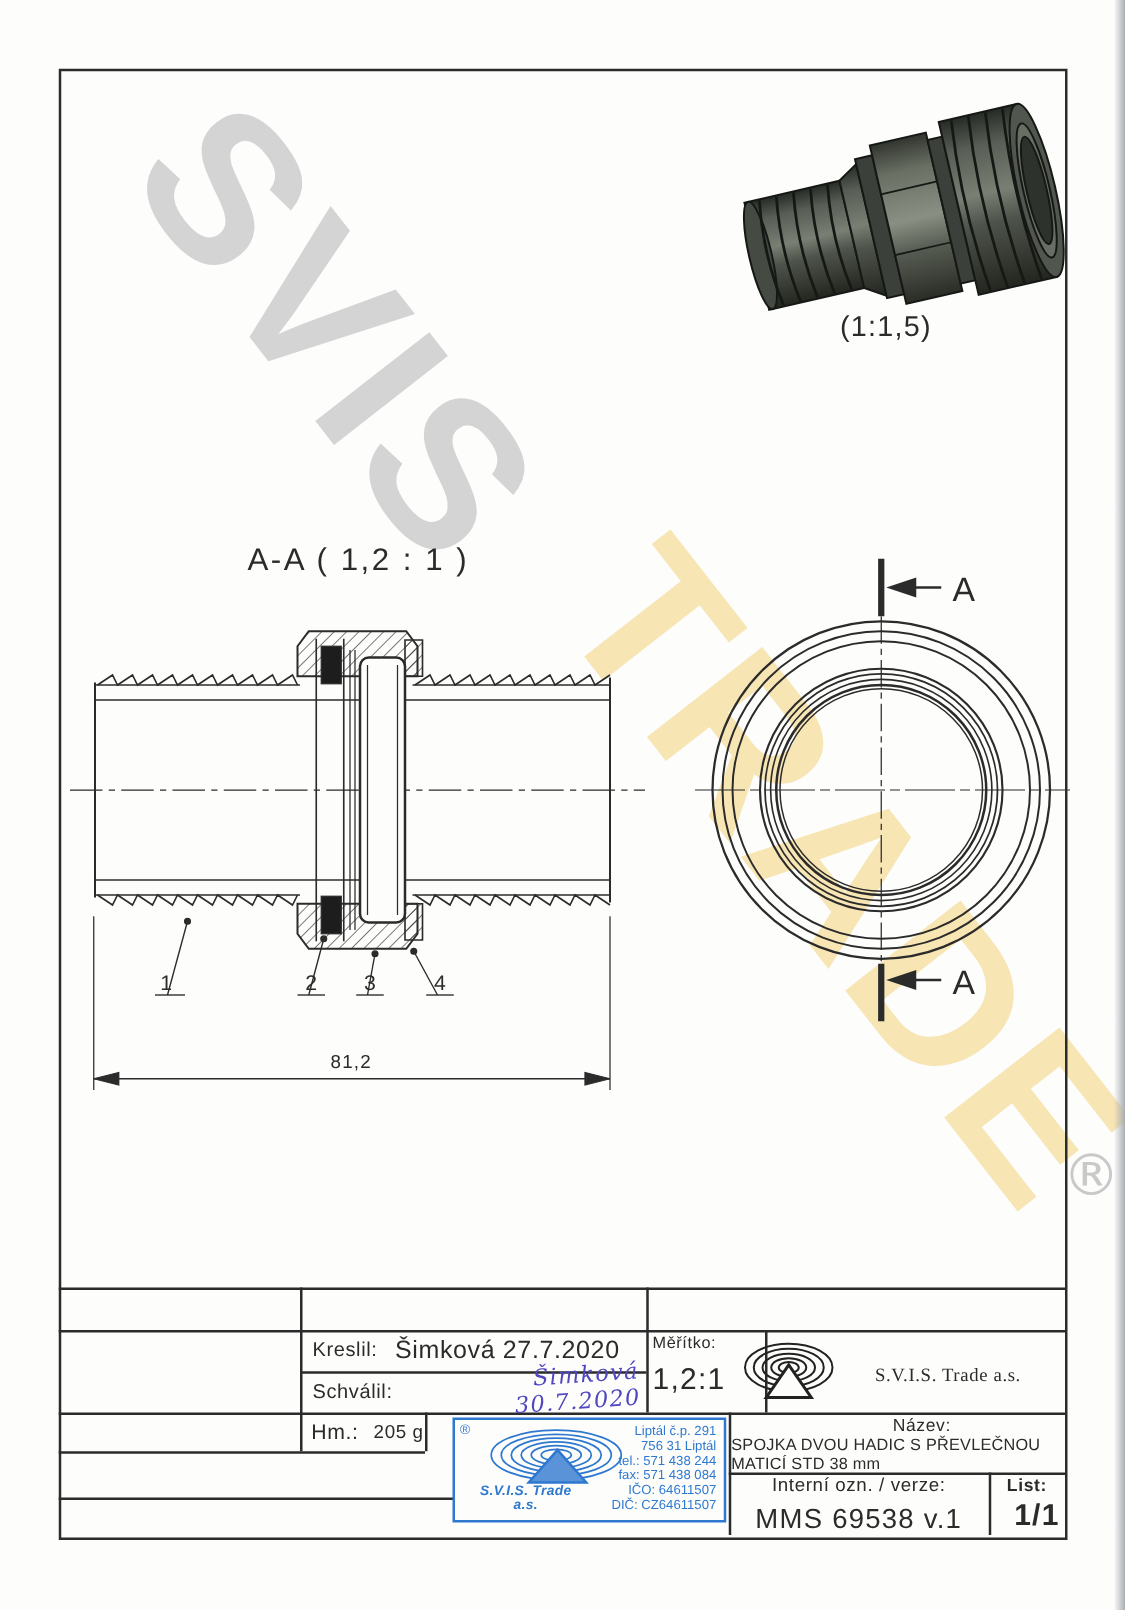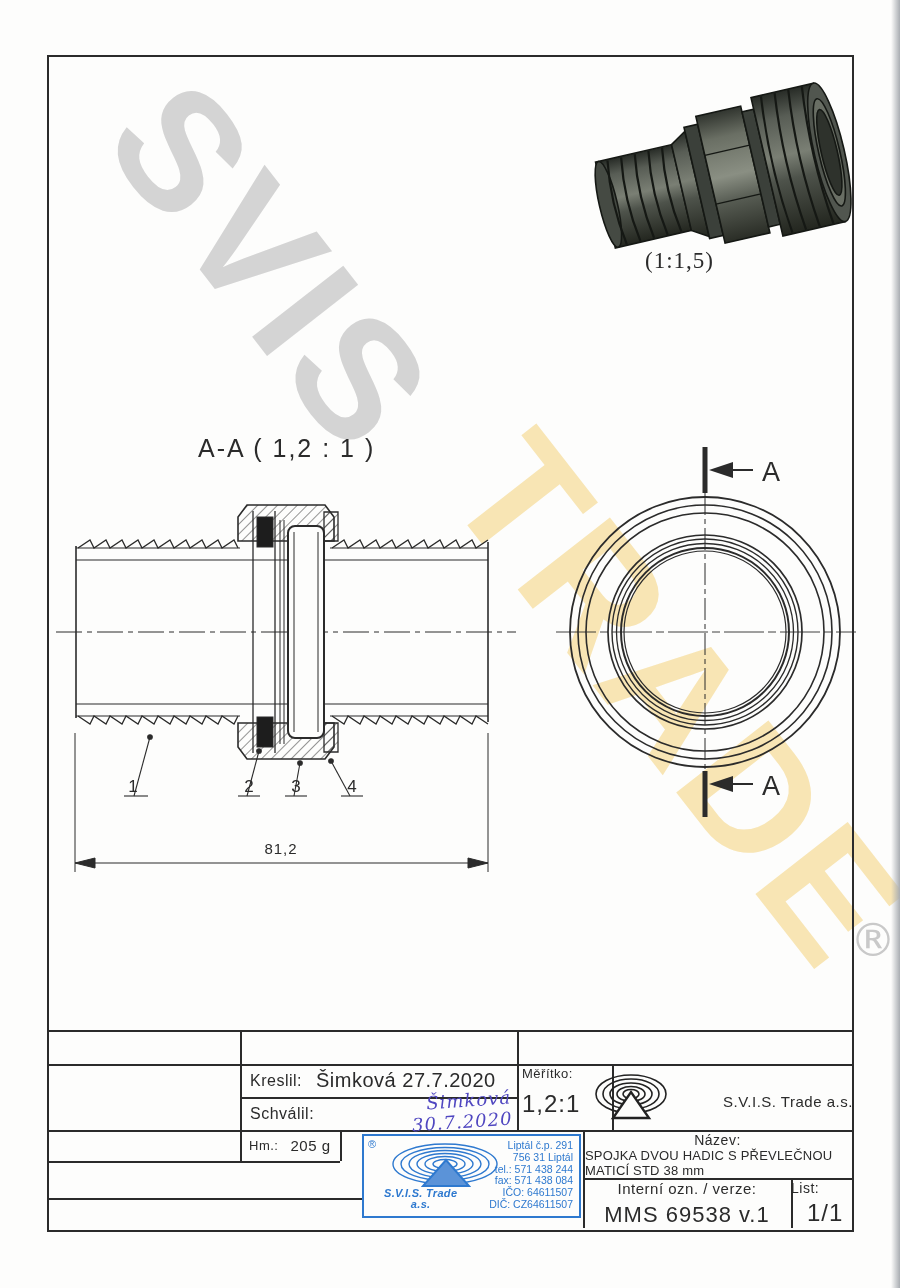--- a/index.html
+++ b/index.html
@@ -175,21 +175,21 @@
       <line x1="753" y1="784" x2="716" y2="784" stroke-width="2"></line>
       <polygon points="709,784 733,776 733,792" fill="#2b2b2b" stroke="none"></polygon>
     </g>
     <text x="762" y="481" font-size="27" fill="#2b2b2b">A</text>
     <text x="762" y="795" font-size="27" fill="#2b2b2b">A</text>
   </svg>
 
   <div id="frame"></div>
 
   <div class="abs cad section-label" style="left:198px;top:434px;">A-A ( 1,2 : 1 )</div>
-  <div class="abs cad pict-scale" style="left:645px;top:248px;font-family:Liberation Serif, serif;">(1:1,5)</div>
+  <div class="abs cad pict-scale" style="left:672px;top:248px;">(1:1,5)</div>
 
 
   <div class="wm-reg">®</div>
 
   <div class="hline" style="left:47px;top:1030px;width:805px;"></div>
   <div class="hline" style="left:47px;top:1064px;width:805px;"></div>
   <div class="hline" style="left:240px;top:1097px;width:277px;"></div>
   <div class="hline" style="left:47px;top:1130px;width:805px;"></div>
   <div class="hline" style="left:47px;top:1161px;width:293px;"></div>
   <div class="hline" style="left:47px;top:1198px;width:316px;"></div>
@@ -220,35 +220,35 @@
   <svg class="abs" style="left:593px;top:1072px;" width="76" height="52" viewBox="0 0 76 52">
     <g stroke="#222" fill="none" stroke-width="1.6">
       <ellipse cx="38" cy="22" rx="35" ry="19"></ellipse>
       <ellipse cx="38" cy="22" rx="28" ry="15"></ellipse>
       <ellipse cx="38" cy="22" rx="21" ry="11"></ellipse>
       <ellipse cx="38" cy="22" rx="14" ry="7.5"></ellipse>
       <ellipse cx="38" cy="22" rx="8" ry="4.5"></ellipse>
     </g>
     <polygon points="20,46 56,46 38,20" fill="#fdfdfc" stroke="#222" stroke-width="2.4"></polygon>
   </svg>
-  <div class="cell cad tb-med" style="left:723px;top:1064px;width:168px;height:74px;">S.V.I.S. Trade a.s.</div>
+  <div class="cell cad tb-med" style="left:700px;top:1064px;width:168px;height:74px;font-family:Liberation Serif, serif;">S.V.I.S. Trade a.s.</div>
 
   <div class="cell cad" style="left:249px;top:1130px;width:90px;height:31px;gap:12px;">
-    <span style="font-size:13px;">Hm.:</span>
+    <span style="font-size:17px;">Hm.:</span>
     <span style="font-size:15px;">205 g</span>
   </div>
 
-  <div class="cell center cad" style="left:583px;top:1131px;width:269px;height:18px;font-size:14px;">Název:</div>
+  <div class="cell center cad" style="left:583px;top:1131px;width:269px;height:18px;font-size:14px;padding-left:20px;">Název:</div>
   <div class="cell center cad" style="left:585px;top:1152px;width:265px;height:22px;font-size:13px;letter-spacing:.2px;">SPOJKA DVOU HADIC S PŘEVLEČNOU MATICÍ STD 38 mm</div>
 
   <div class="abs cad" style="left:583px;top:1180px;width:208px;text-align:center;">
     <div style="font-size:15px;">Interní ozn. / verze:</div>
     <div class="tb-big" style="margin-top:5px;">MMS 69538 v.1</div>
   </div>
-  <div class="abs cad" style="left:791px;top:1180px;width:61px;text-align:left;">
+  <div class="abs cad" style="left:791px;top:1180px;width:61px;text-align:center;font-weight:bold;">
     <div style="font-size:14px;">List:</div>
     <div class="tb-huge" style="margin-top:3px;padding-left:16px;">1/1</div>
   </div>
 
 
   <div class="stampbox">
     <span class="stamp-reg">®</span>
     <svg class="abs" style="left:26px;top:6px;" width="110" height="48" viewBox="0 0 110 48">
       <g stroke="#2e79cf" fill="none" stroke-width="1.4">
         <ellipse cx="55" cy="22" rx="52" ry="20"></ellipse>

